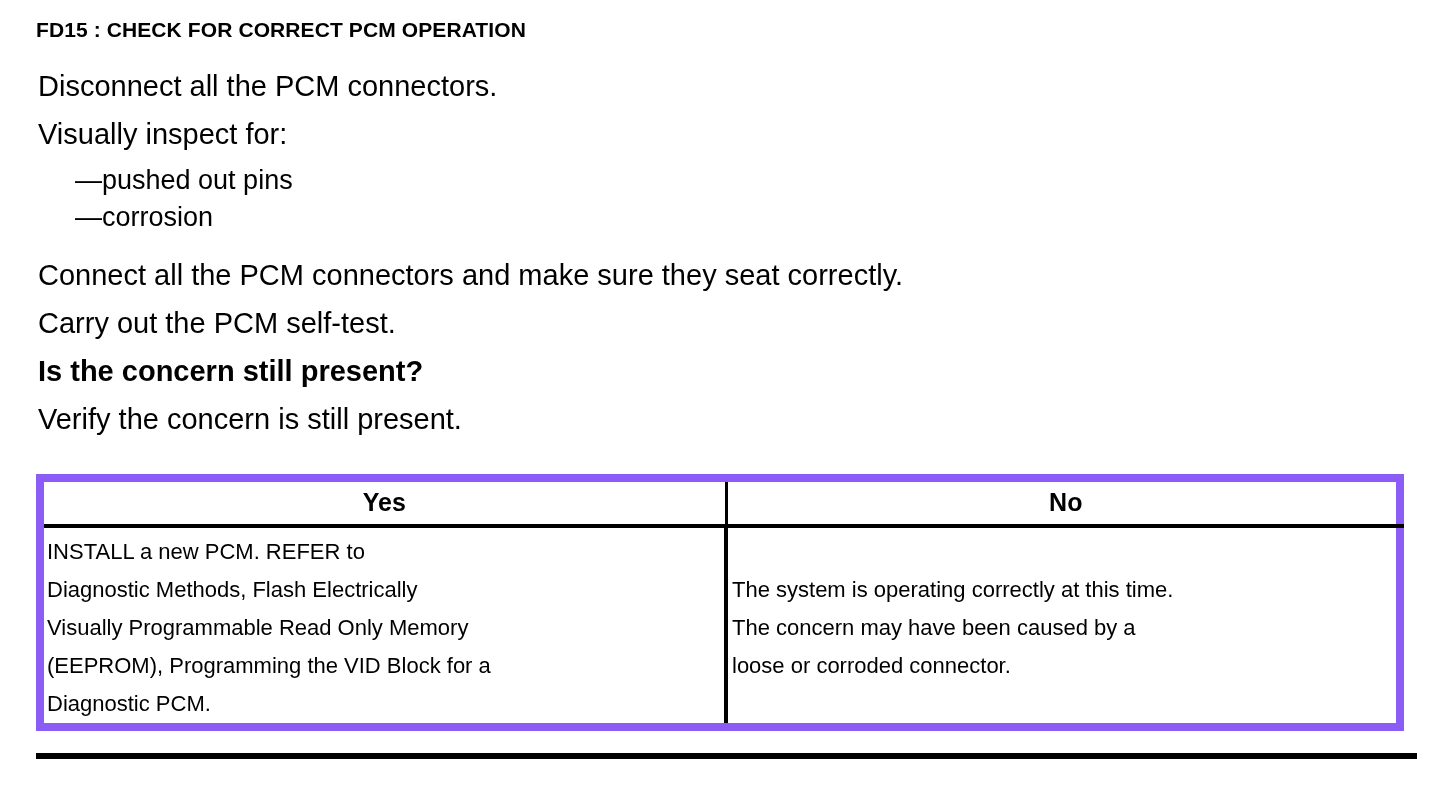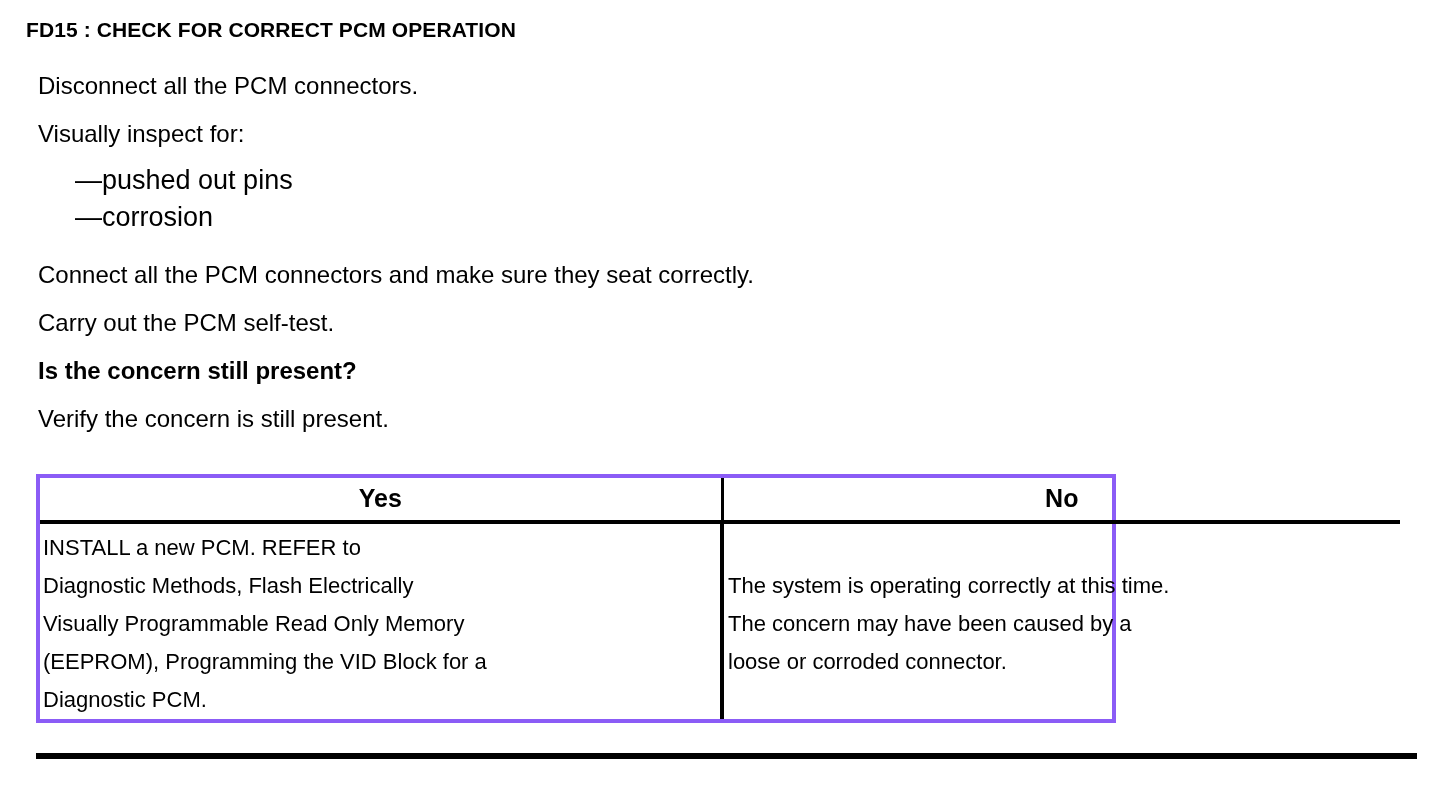--- a/index.html
+++ b/index.html
@@ -17,37 +17,37 @@
   .page {
     position: relative;
     width: 1456px;
     height: 796px;
     overflow: hidden;
   }
 
   
   .doc-title {
     position: absolute;
-    left: 26px;
+    left: 36px;
     top: 18px;
     font-size: 21px;
     font-weight: bold;
     letter-spacing: 0.1px;
     white-space: nowrap;
   }
 
   
   .steps {
     position: absolute;
     left: 38px;
     top: 62px;
     width: 1380px;
   }
   .step {
-    font-size: 24px;
+    font-size: 29px;
     font-weight: normal;
     line-height: 48px;
     white-space: nowrap;
   }
   .step.bold {
     font-weight: bold;
   }
   .sublist {
     margin: 4px;
     padding: 0;
@@ -58,22 +58,22 @@
     padding-left: 33px;
     white-space: nowrap;
   }
   .spacer-sm { height: 11px; }
 
   
   .result-table {
     position: absolute;
     left: 36px;
     top: 474px;
-    width: 1080px;
-    border: 4px solid #8b5cf6;
+    width: 1368px;
+    border: 8px solid #8b5cf6;
     border-collapse: collapse;
     background: #fff;
     box-sizing: border-box;
   }
   .result-table table {
     border-collapse: collapse;
     width: 100%;
     table-layout: fixed;
   }
   .result-table col.c-yes { width: 682px; }

